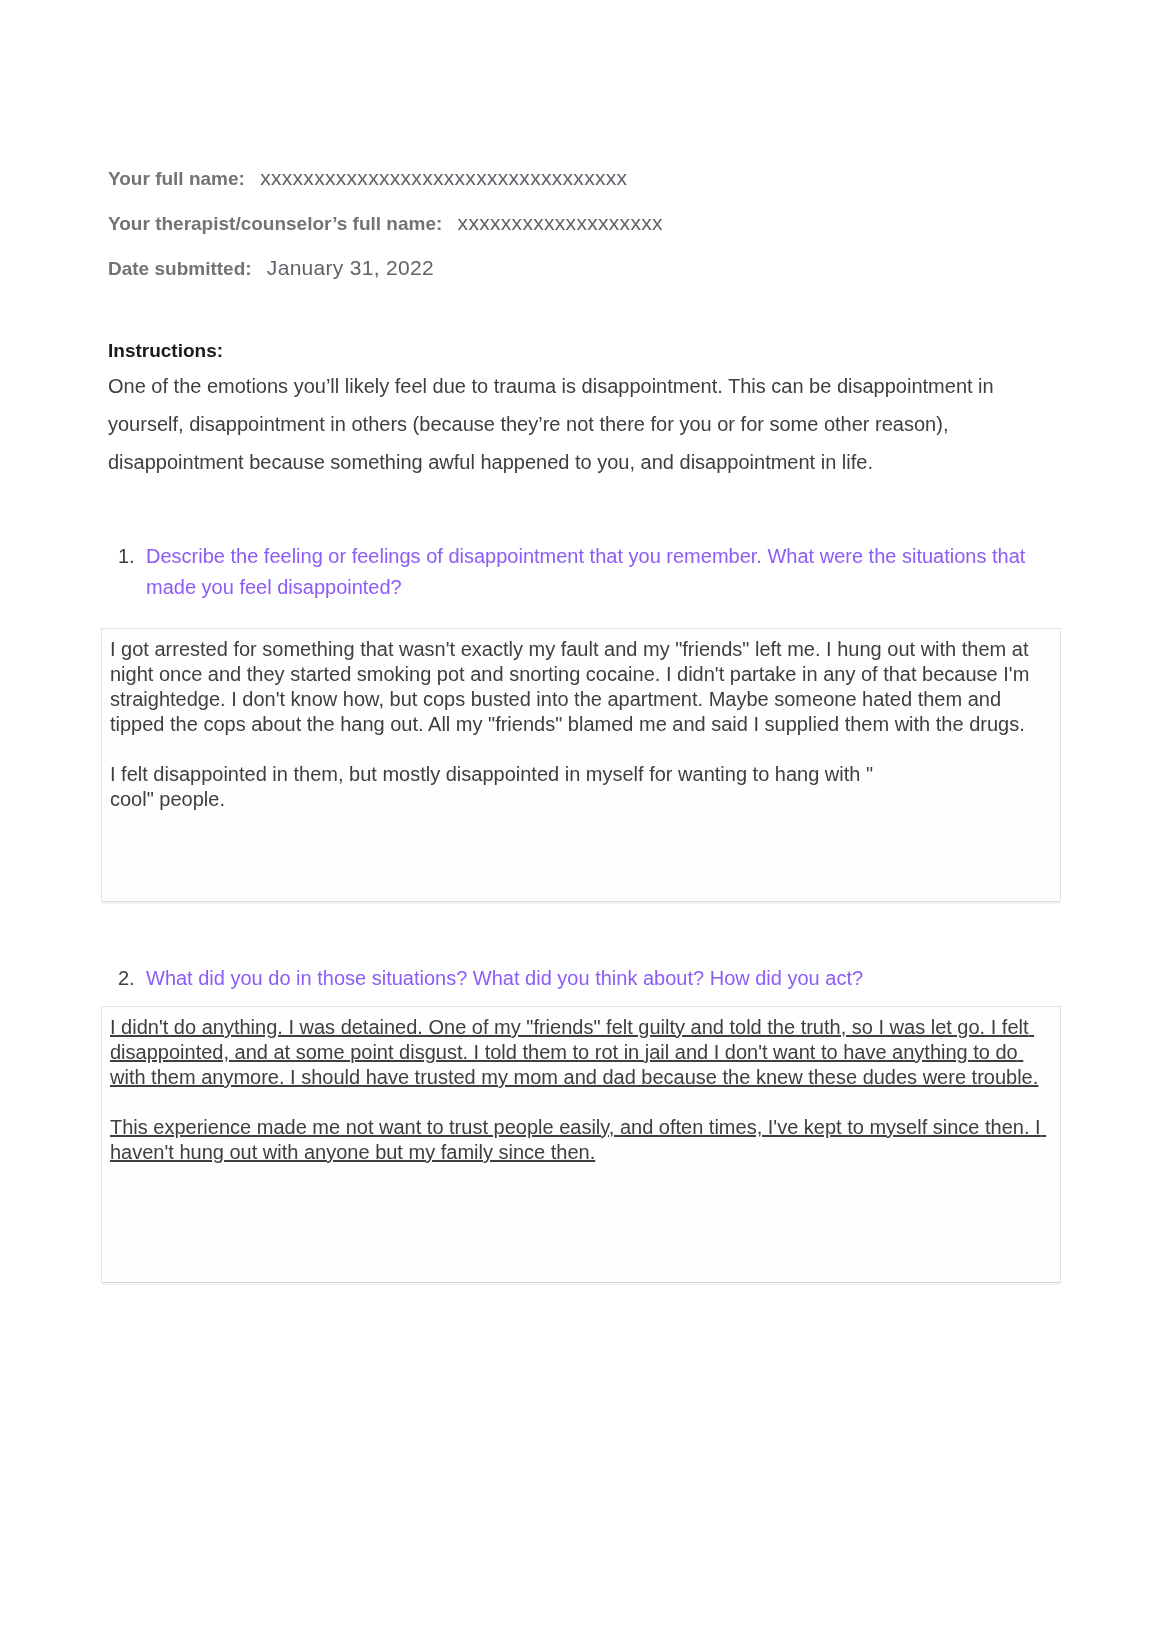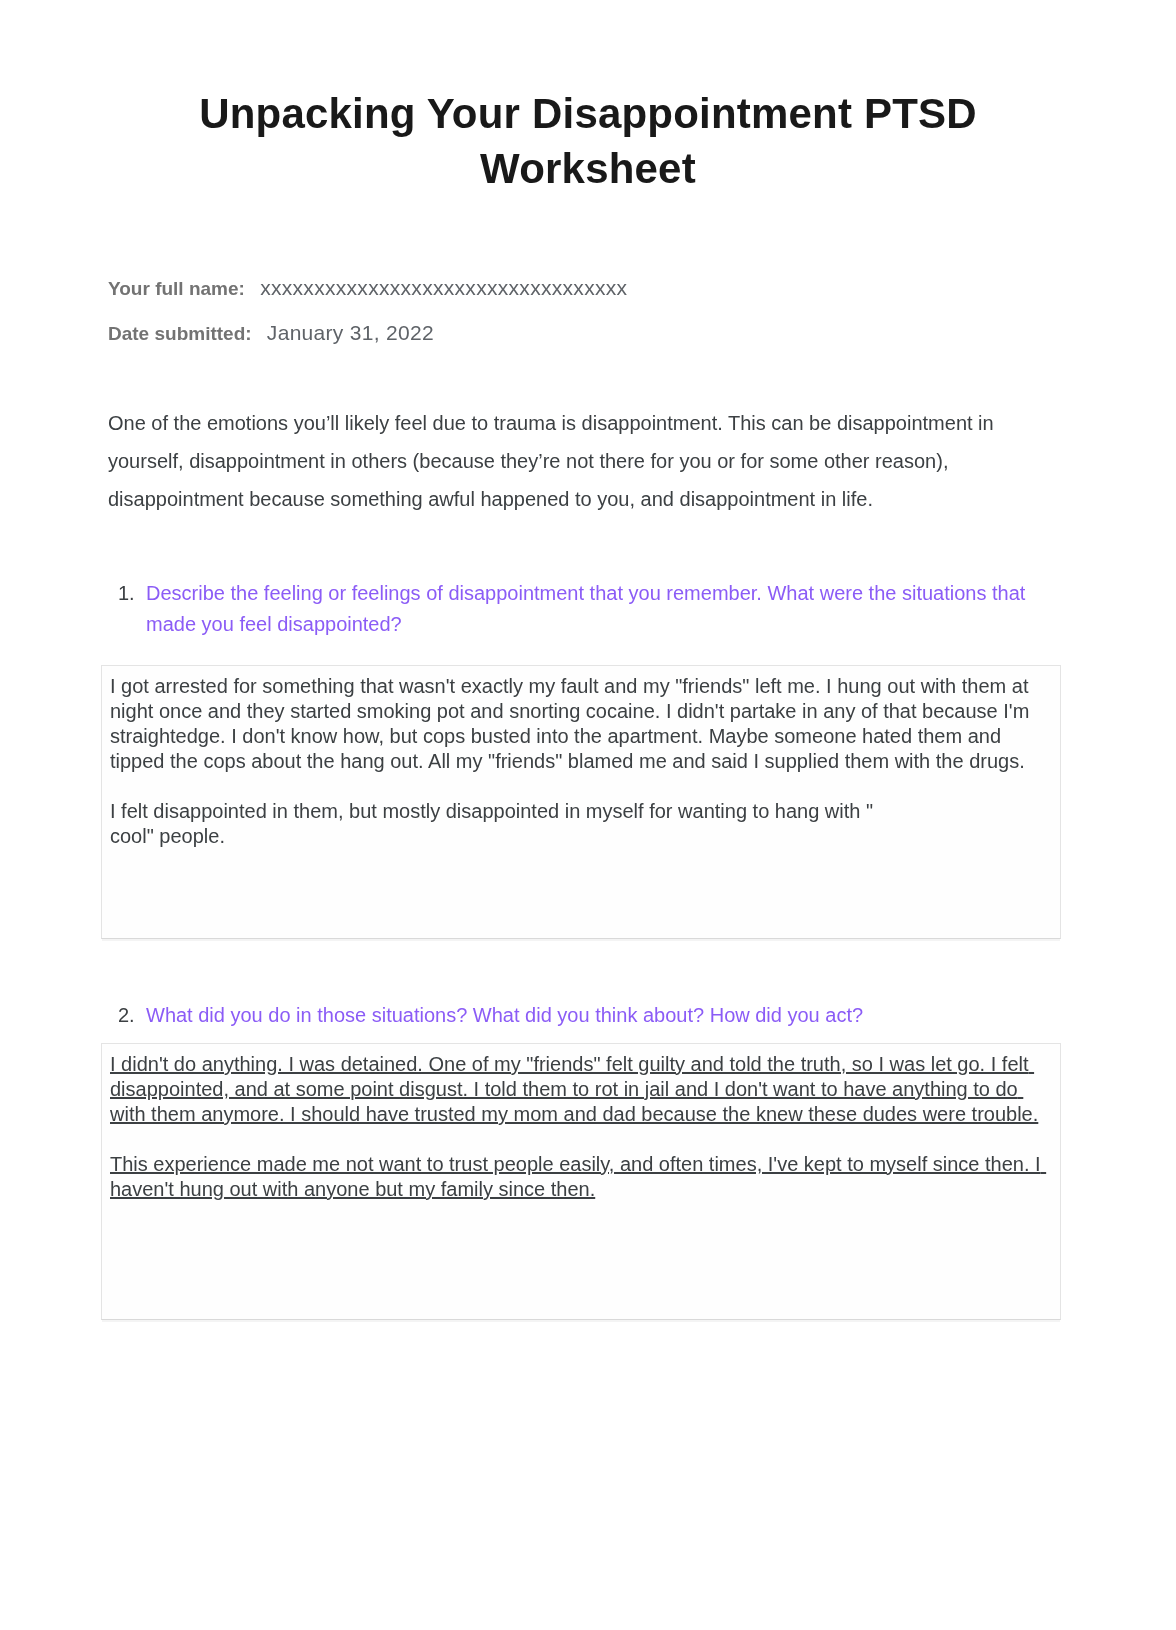--- a/index.html
+++ b/index.html
@@ -110,34 +110,38 @@
   .answer-box.first  { min-height: 274px; }
   .answer-box.second { min-height: 277px; }
   .answer-box.second { margin-top: 12px; text-decoration: underline; }
   .question.second { margin-top: 61px; }
 </style>
 </head>
 <body>
 
 <div class="page">
 
-  <h1 class="doc-title">Unpacking Your Disappointment PTSD Worksheet</h1>
 
   <div class="fields">
     <div class="field-row">
       <span class="field-label">Your full name:</span>
       <span class="field-value">xxxxxxxxxxxxxxxxxxxxxxxxxxxxxxxxxx</span>
+    </div>
+    <div class="field-row">
+      <span class="field-label">Your therapist/counselor’s full name:</span>
+      <span class="field-value">xxxxxxxxxxxxxxxxxxx</span>
     </div>
     <div class="field-row">
       <span class="field-label">Date submitted:</span>
       <span class="field-value">January 31, 2022</span>
     </div>
   </div>
 
   <div class="instructions">
+    <p class="instructions-heading">Instructions:</p>
     <p class="instructions-paragraph">One of the emotions you’ll likely feel due to trauma is disappointment. This can be disappointment in yourself, disappointment in others (because they’re not there for you or for some other reason), disappointment because something awful happened to you, and disappointment in life.</p>
   </div>
 
   <div class="question first">
     <span class="question-number">1.</span>
     <span class="question-text">Describe the feeling or feelings of disappointment that you remember. What were the situations that made you feel disappointed?</span>
   </div>
 
   <div class="answer-box first">
     <div class="answer-text">I got arrested for something that wasn't exactly my fault and my "friends" left me. I hung out with them at night once and they started smoking pot and snorting cocaine. I didn't partake in any of that because I'm straightedge. I don't know how, but cops busted into the apartment. Maybe someone hated them and tipped the cops about the hang out. All my "friends" blamed me and said I supplied them with the drugs.

